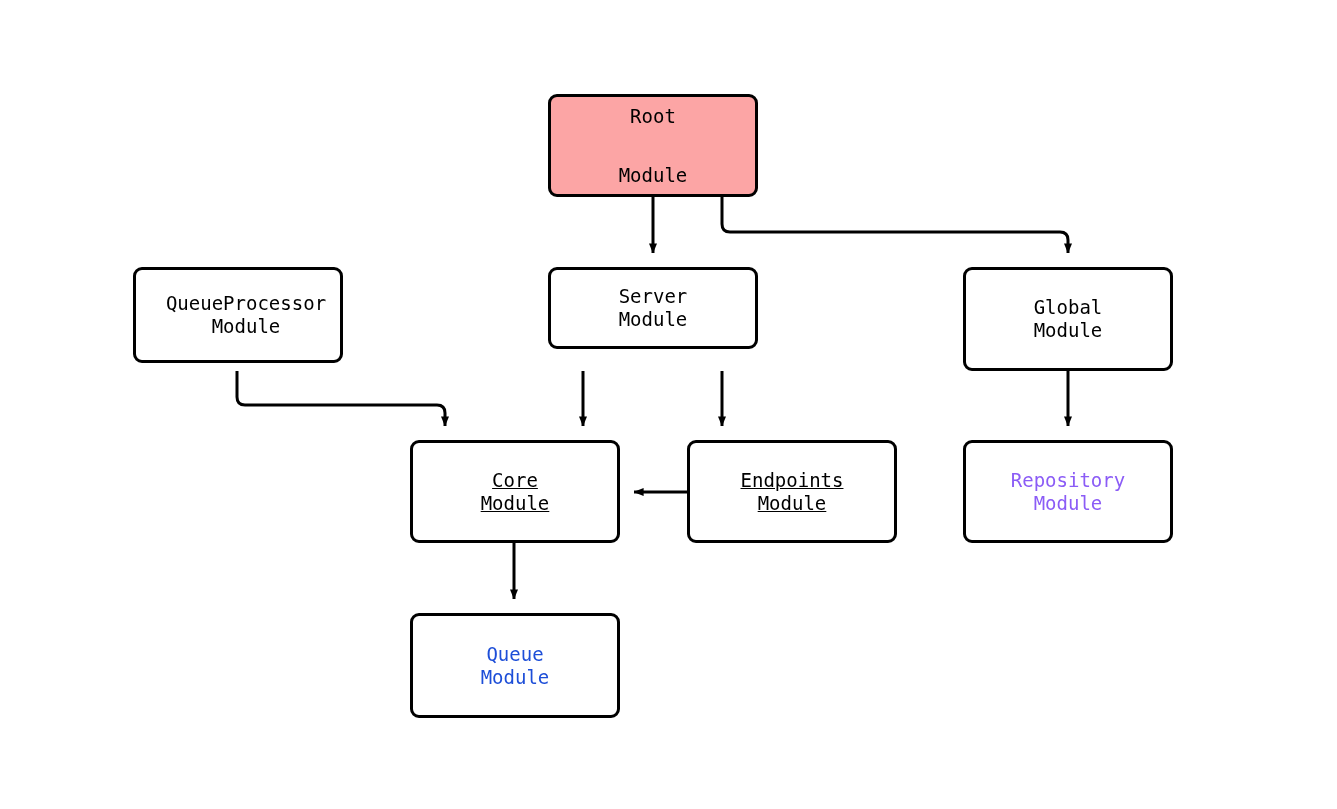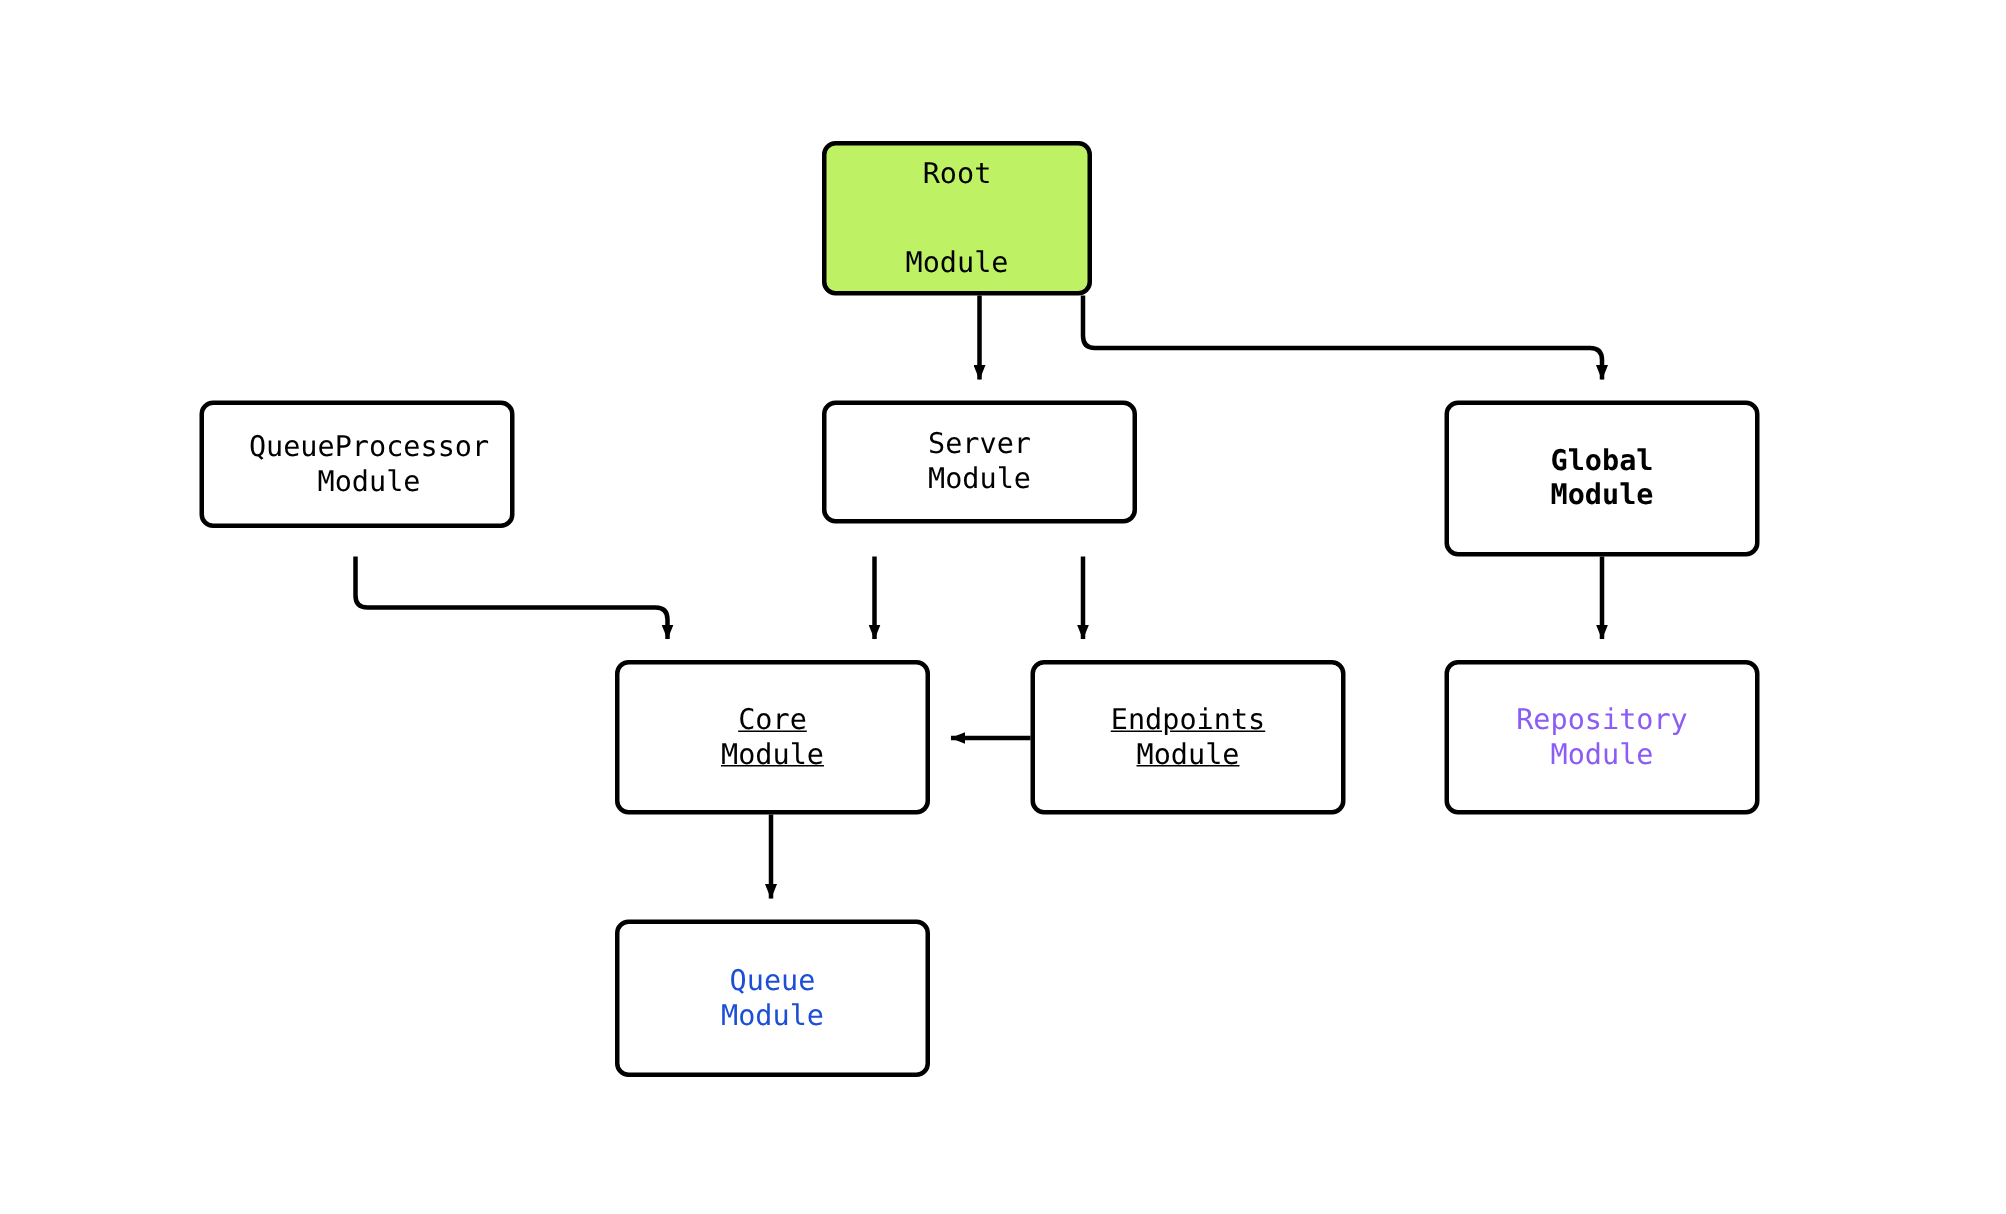--- a/index.html
+++ b/index.html
@@ -64,33 +64,33 @@
         <path d="M 237 371 L 237 397 Q 237 405 245 405 L 437 405 Q 445 405 445 413 L 445 426" marker-end="url(#arrowhead)"></path>
         <path d="M 583 371 L 583 426" marker-end="url(#arrowhead)"></path>
         <path d="M 722 371 L 722 426" marker-end="url(#arrowhead)"></path>
         <path d="M 687 492 L 634 492" marker-end="url(#arrowhead)"></path>
         <path d="M 1068 371 L 1068 426" marker-end="url(#arrowhead)"></path>
         <path d="M 514 543 L 514 599" marker-end="url(#arrowhead)"></path>
       </g>
   </svg>
 
   <div id="node-layer">
-      <div class="node" style="left: 548px; top: 94px; width: 180px; height: 103px; border-color: rgb(0, 0, 0); background: #bef264; color: rgb(0, 0, 0); gap: 36px;">
+      <div class="node" style="left: 548px; top: 94px; width: 210px; height: 103px; border-color: rgb(0, 0, 0); background: #fca5a5; color: rgb(0, 0, 0); gap: 36px;">
         <span class="node-line">Root</span>
         <span class="node-line">Module</span>
       </div>
-      <div class="node" style="left: 133px; top: 267px; width: 210px; height: 85px; border-color: rgb(0, 0, 0); background: rgb(255, 255, 255); color: rgb(0, 0, 0); padding-left: 16px;">
+      <div class="node" style="left: 133px; top: 267px; width: 210px; height: 96px; border-color: rgb(0, 0, 0); background: rgb(255, 255, 255); color: rgb(0, 0, 0); padding-left: 16px;">
         <span class="node-line">QueueProcessor</span>
         <span class="node-line">Module</span>
       </div>
       <div class="node" style="left: 548px; top: 267px; width: 210px; height: 82px; border-color: rgb(0, 0, 0); background: rgb(255, 255, 255); color: rgb(0, 0, 0);">
         <span class="node-line">Server</span>
         <span class="node-line">Module</span>
       </div>
-      <div class="node" style="left: 963px; top: 267px; width: 210px; height: 104px; border-color: rgb(0, 0, 0); background: rgb(255, 255, 255); color: rgb(0, 0, 0); font-weight: bold;">
+      <div class="node" style="left: 963px; top: 267px; width: 210px; height: 104px; border-color: rgb(0, 0, 0); background: rgb(255, 255, 255); color: rgb(0, 0, 0);">
         <span class="node-line">Global</span>
         <span class="node-line">Module</span>
       </div>
       <div class="node" style="left: 410px; top: 440px; width: 210px; height: 103px; border-color: rgb(0, 0, 0); background: rgb(255, 255, 255); color: rgb(0, 0, 0); text-decoration: underline;">
         <span class="node-line">Core</span>
         <span class="node-line">Module</span>
       </div>
       <div class="node" style="left: 687px; top: 440px; width: 210px; height: 103px; border-color: rgb(0, 0, 0); background: rgb(255, 255, 255); color: rgb(0, 0, 0); text-decoration: underline;">
         <span class="node-line">Endpoints</span>
         <span class="node-line">Module</span>

